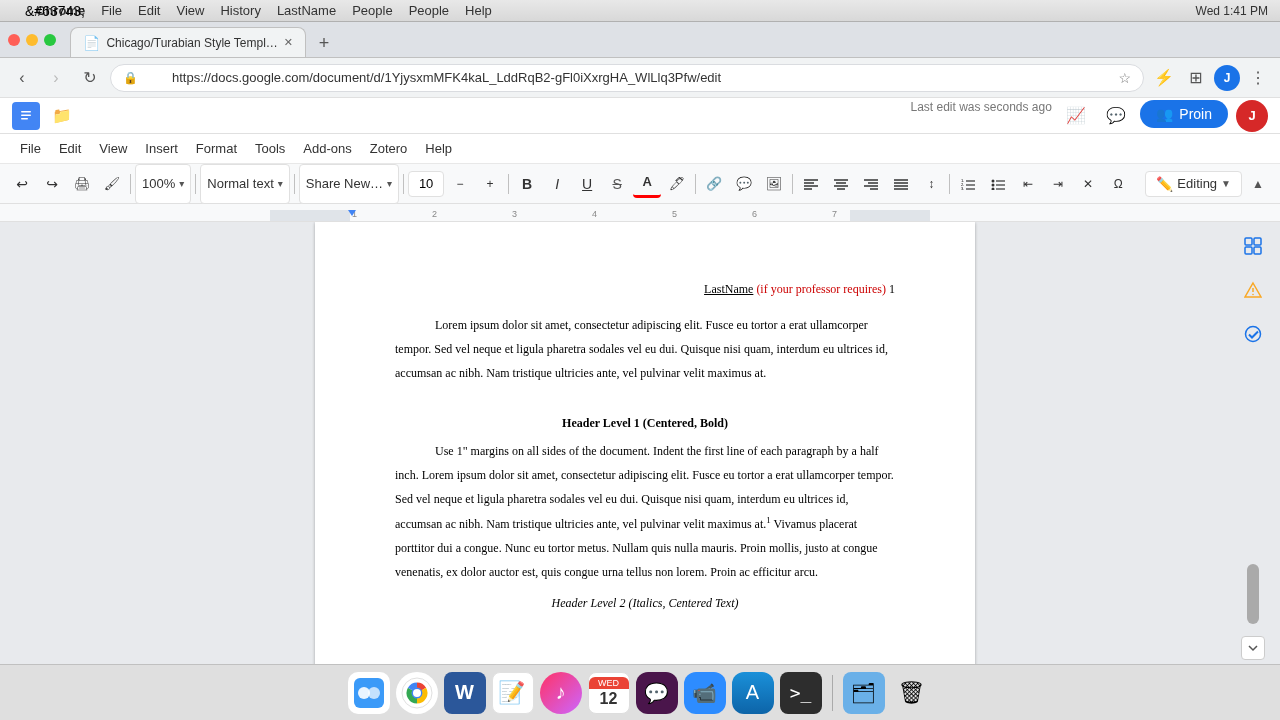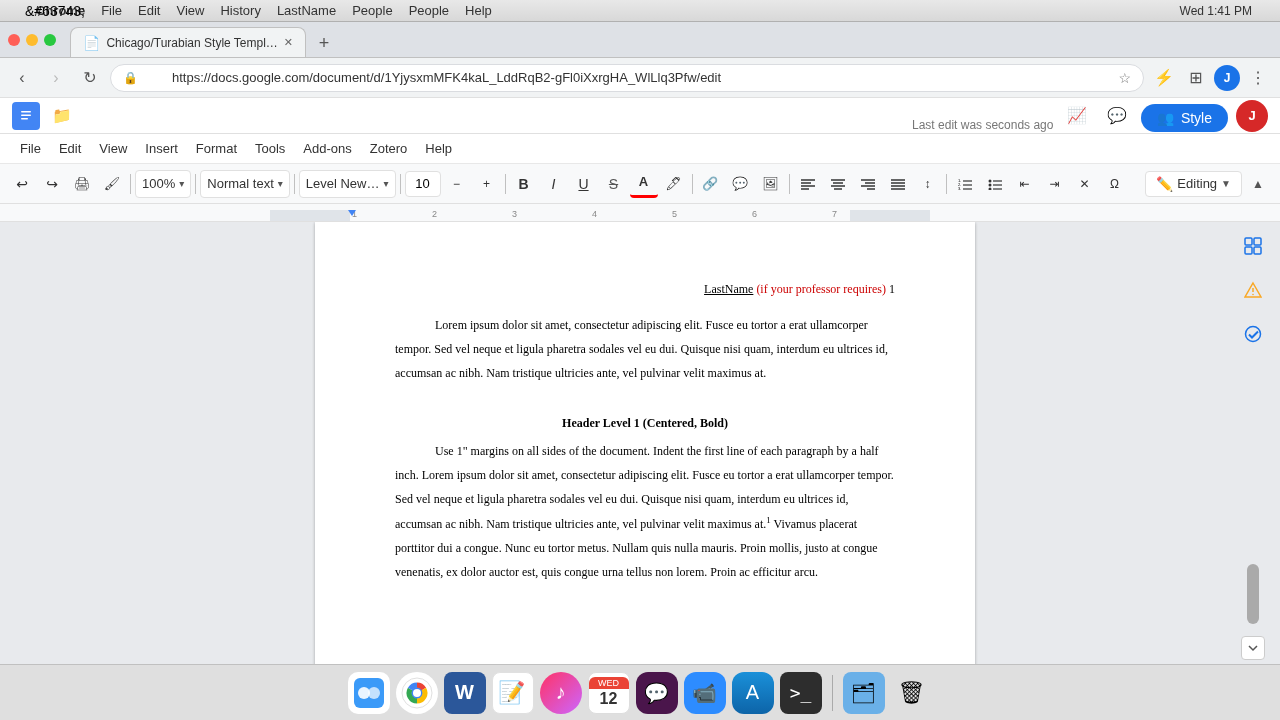--- a/index.html
+++ b/index.html
@@ -25,21 +25,21 @@
       display: flex;
       gap: 16px;
       align-items: center;
       font-size: 13px;
       color: #333;
     }
     .titlebar-menu span { cursor: pointer; }
     .titlebar-menu span.active { font-weight: 600; }
     .titlebar-right {
       position: absolute;
-      right: 28px;
+      right: 12px;
       display: flex;
       align-items: center;
       gap: 8px;
       font-size: 12px;
       color: #333;
       text-align: center;
     }
 
     
     .chrome-tabs {
@@ -151,21 +151,21 @@
       font-weight: normal;
     }
     .gdocs-folder-icon {
       font-size: 16px;
       color: #777;
       cursor: pointer;
     }
     .gdocs-header-right {
       margin-left: auto;
       display: flex;
-      align-items: flex-end;
+      align-items: flex-start;
       gap: 8px;
     }
     .share-btn {
       background: #1a73e8;
       color: white;
       border: none;
       border-radius: 20px;
       padding: 6px 16px;
       font-size: 14px;
       cursor: pointer;
@@ -240,21 +240,21 @@
       width: 1px;
       height: 20px;
       background: #c0c0c0;
       margin: 0 2px;
     }
     .toolbar-dropdown {
       display: flex;
       align-items: center;
       gap: 4px;
       padding: 0 6px;
-      height: 28px;
+      height: 40px;
       border-radius: 4px;
       cursor: pointer;
       font-size: 13px;
       color: #333;
       background: white;
       border: 1px solid #e0e0e0;
     }
     .font-size-input {
       width: 36px;
       height: 26px;
@@ -461,21 +461,21 @@
         <rect x="3" y="12" width="7" height="1.5" rx="0.75" fill="white"></rect>
       </svg>
     </div>
     <span class="gdocs-folder-icon" style="font-size:16px; color:#777; margin-left:4px;">📁</span>
     <div class="gdocs-header-right">
       <span class="last-edit">Last edit was seconds ago</span>
       <div class="icon-btn-round" style="font-size:16px;">📈</div>
       <div class="icon-btn-round" style="font-size:16px;">💬</div>
       <button class="share-btn">
         <span>👥</span>
-        <span>Style</span>
+        <span>Proin</span>
       </button>
       <div class="gdocs-user-avatar">J</div>
     </div>
   </div>
 
   <div class="gdocs-menubar">
     <span class="menu-item">File</span>
     <span class="menu-item">Edit</span>
     <span class="menu-item">View</span>
     <span class="menu-item">Insert</span>
@@ -496,21 +496,21 @@
       <span>100%</span>
       <span class="toolbar-chevron">▾</span>
     </div>
     <div class="toolbar-separator"></div>
     <div class="toolbar-dropdown">
       <span>Normal text</span>
       <span class="toolbar-chevron">▾</span>
     </div>
     <div class="toolbar-separator"></div>
     <div class="toolbar-dropdown">
-      <span>Level New…</span>
+      <span>Share New…</span>
       <span class="toolbar-chevron">▾</span>
     </div>
     <div class="toolbar-separator"></div>
     <input class="font-size-input" type="text" value="10" style="">
     <div class="toolbar-btn" style="font-size:12px;">−</div>
     <div class="toolbar-btn" style="font-size:12px;">+</div>
     <div class="toolbar-separator"></div>
     <div class="toolbar-btn" style="font-weight:bold; font-size:14px;">B</div>
     <div class="toolbar-btn" style="font-style:italic; font-size:14px;">I</div>
     <div class="toolbar-btn" style="text-decoration:underline; font-size:14px;">U</div>
@@ -628,20 +628,21 @@
         <div style="font-family:'Times New Roman', Times, serif; font-size:12px; line-height:2; margin-bottom:8px;">
           <p style="text-indent:40px; margin:0;">Lorem ipsum dolor sit amet, consectetur adipiscing elit. Fusce eu tortor a erat ullamcorper tempor. Sed vel neque et ligula pharetra sodales vel eu dui. Quisque nisi quam, interdum eu ultrices id, accumsan ac nibh. Nam tristique ultricies ante, vel pulvinar velit maximus at.</p>
         </div>
 
         <div class="doc-h1">Header Level 1 (Centered, Bold)</div>
 
         <div style="font-family:'Times New Roman', Times, serif; font-size:12px; line-height:2;">
           <p style="text-indent:40px; margin:0;">Use 1" margins on all sides of the document. Indent the first line of each paragraph by a half inch. Lorem ipsum dolor sit amet, consectetur adipiscing elit. Fusce eu tortor a erat ullamcorper tempor. Sed vel neque et ligula pharetra sodales vel eu dui. Quisque nisi quam, interdum eu ultrices id, accumsan ac nibh. Nam tristique ultricies ante, vel pulvinar velit maximus at.<sup>1</sup> Vivamus placerat porttitor dui a congue. Nunc eu tortor metus. Nullam quis nulla mauris. Proin mollis, justo at congue venenatis, ex dolor auctor est, quis congue urna tellus non lorem. Proin ac efficitur arcu.</p>
         </div>
 
+        <div style="text-align:center; font-size:12px; font-style:italic; margin-top:12px; font-family:'Times New Roman',Times,serif;">Header Level 2 (Italics, Centered Text)</div>
 
       </div>
     </div>
 
     <div class="doc-sidebar-right">
       <div class="right-sidebar-icon" style="color:#1a73e8;">
         <svg width="18" height="18" viewBox="0 0 18 18">
             <rect x="1" y="1" width="7" height="7" fill="none" stroke="#1a73e8" stroke-width="1.5" rx="1"></rect>
             <rect x="10" y="1" width="7" height="7" fill="none" stroke="#1a73e8" stroke-width="1.5" rx="1"></rect>
             <rect x="1" y="10" width="7" height="7" fill="none" stroke="#1a73e8" stroke-width="1.5" rx="1"></rect>

